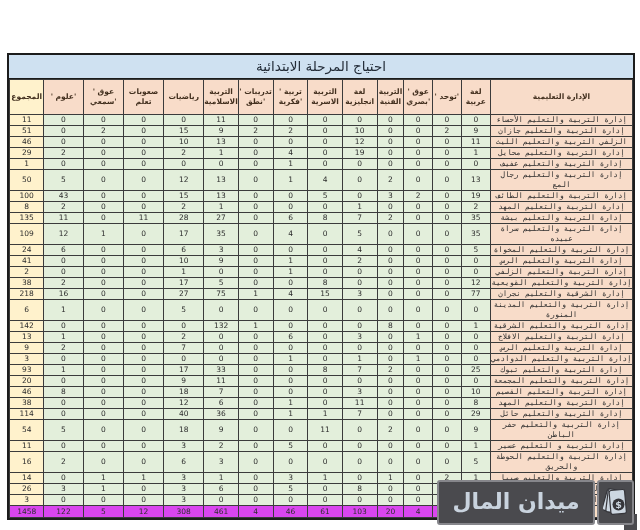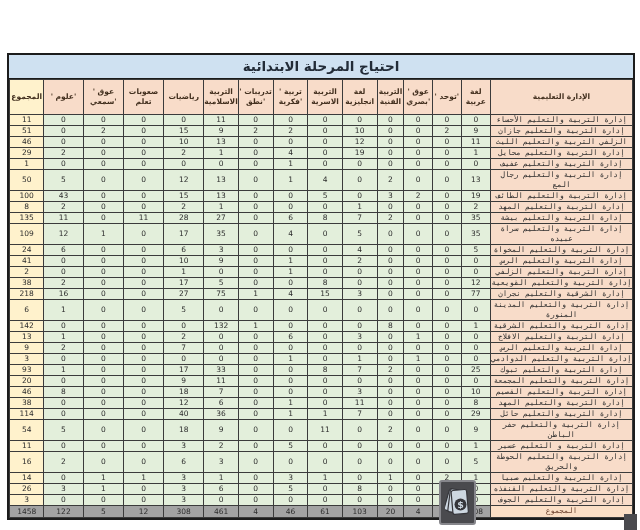--- a/index.html
+++ b/index.html
@@ -8,21 +8,21 @@
     background:#ffffff;
     font-family:"DejaVu Sans", sans-serif;
   }
   .tablebox{
     position:absolute;left:7px;top:53px;width:624px;
     border:2px solid #1c1c1c;background:#fff;
   }
   .table-title{
     background:#cfe1f1;color:#232c38;
     height:23px;line-height:23px;text-align:center;
-    font-size:13.5px;font-weight:bold;
+    font-size:13.5px;font-weight:normal;
     border-bottom:1px solid #1c1c1c;
     direction:rtl;
   }
   table.grid{
     width:100%;border-collapse:collapse;table-layout:fixed;
   }
   table.grid th, table.grid td{
     border:1px solid #3b3b3b;
     text-align:center;vertical-align:middle;
     padding:0;overflow:hidden;
@@ -32,21 +32,21 @@
     font-size:7.5px;font-weight:bold;line-height:1.3;
     height:34px;white-space:pre-line;
   }
   table.grid th.tot-h{background:#fff2cc;}
   table.grid td{
     font-size:7.5px;line-height:10px;height:10px;color:#2d2d2d;
   }
   td.num-c{background:#e3efdb;}
   td.totcol-c{background:#fff2cc;}
   td.admin-c{background:#f8dcc9;color:#6e4330;font-size:7px;font-family:Liberation Mono, monospace;}
-  tr.total-row td{background:#a3a3a3;height:11px;line-height:11px;}
+  tr.total-row td{background:#d946ef;height:11px;line-height:11px;}
   tr.total-row td.admin-c{background:#fbdfc6;color:#6e4330;}
 
   
   .watermark{
     position:absolute;left:437px;top:480px;width:197px;height:45px;
     display:flex;align-items:stretch;
   }
   .wm-text{
     flex:1;background:#4a4a4e;border:2px solid #86868b;border-radius:3px;
     color:#c9d3de;font-weight:bold;font-size:22px;line-height:40px;
@@ -657,20 +657,21 @@
           <td class="num-c">12</td>
           <td class="num-c">5</td>
           <td class="num-c">122</td>
           <td class="totcol-c">1458</td>
         </tr>
       </tbody>
   </table>
 </div>
 
 <div class="watermark">
+  <div class="wm-text">ميدان المال</div>
   <div class="wm-icon">
     <svg width="26" height="32" viewBox="0 0 26 32" aria-hidden="true">
       <g fill="#cdd7e1" stroke="#35353a" stroke-width="1.2">
         <rect x="1.5" y="3" width="14" height="22" rx="2" transform="rotate(16 8.5 14)"></rect>
         <rect x="4" y="2.5" width="14.5" height="23" rx="2" transform="rotate(7 11 14)"></rect>
         <rect x="7" y="3" width="15.5" height="24" rx="2" transform="rotate(-5 14.5 15)"></rect>
       </g>
       <circle cx="15.5" cy="17.5" r="6" fill="#35353a"></circle>
       <text x="15.5" y="21" font-size="9.5" font-weight="bold" fill="#cdd7e1" text-anchor="middle">$</text>
     </svg>

